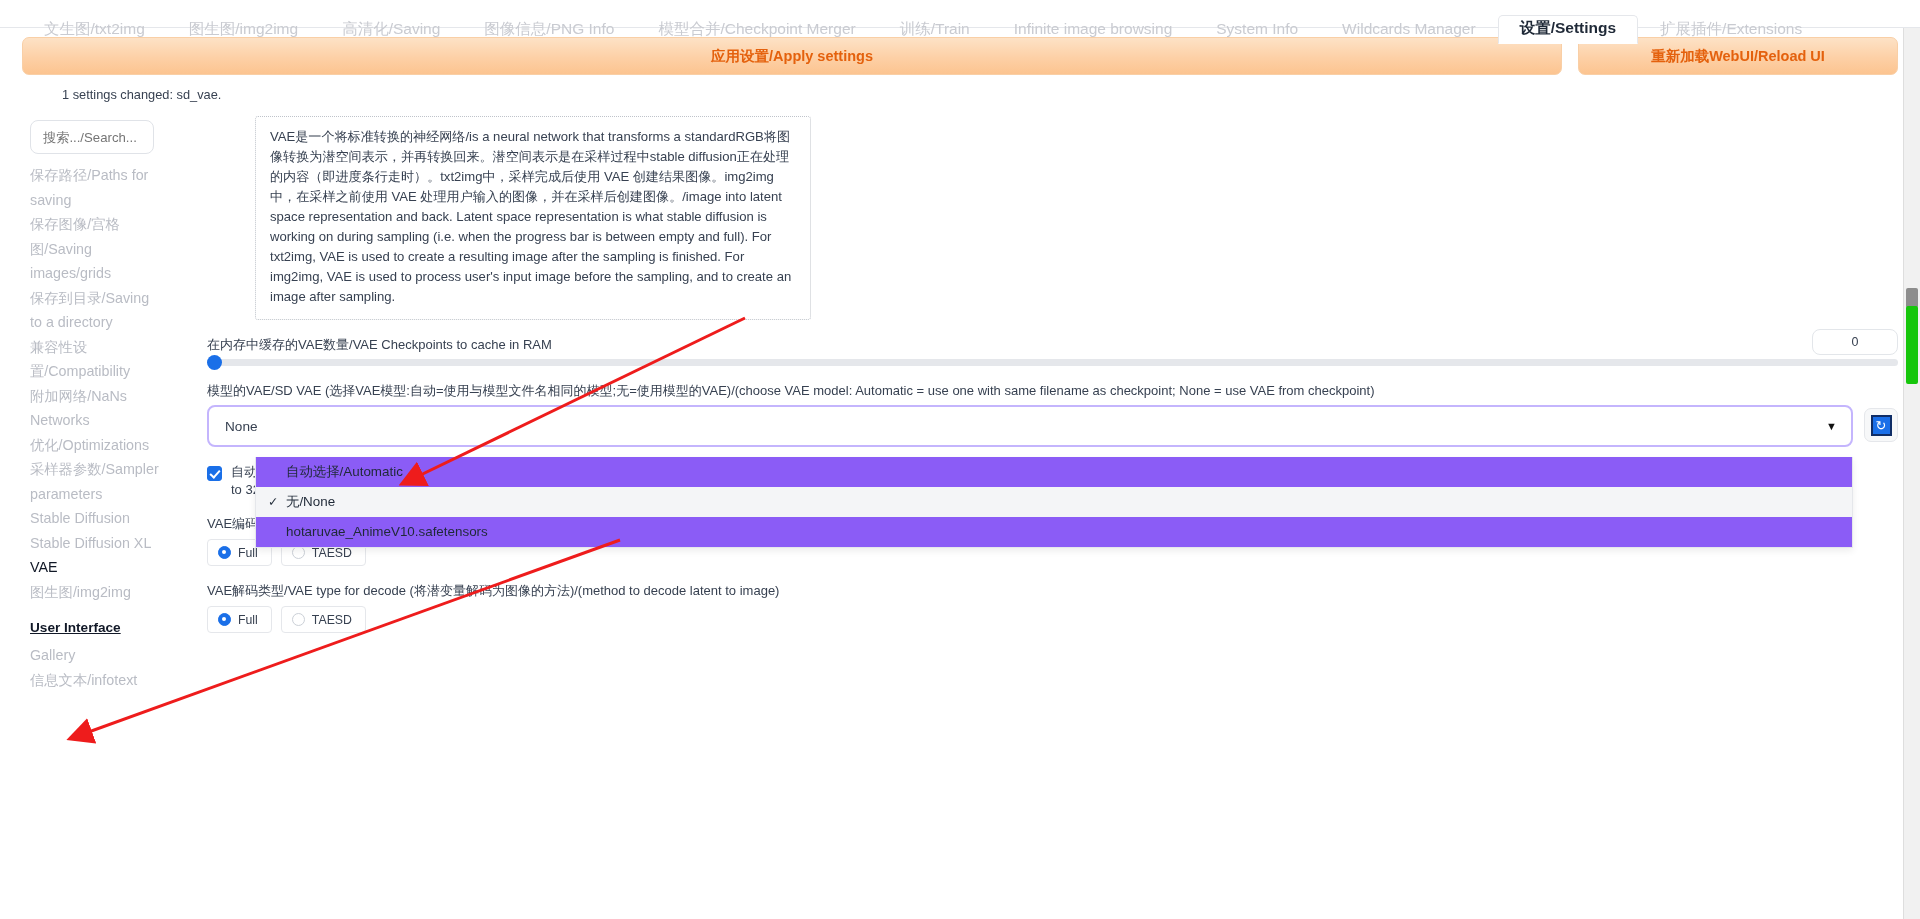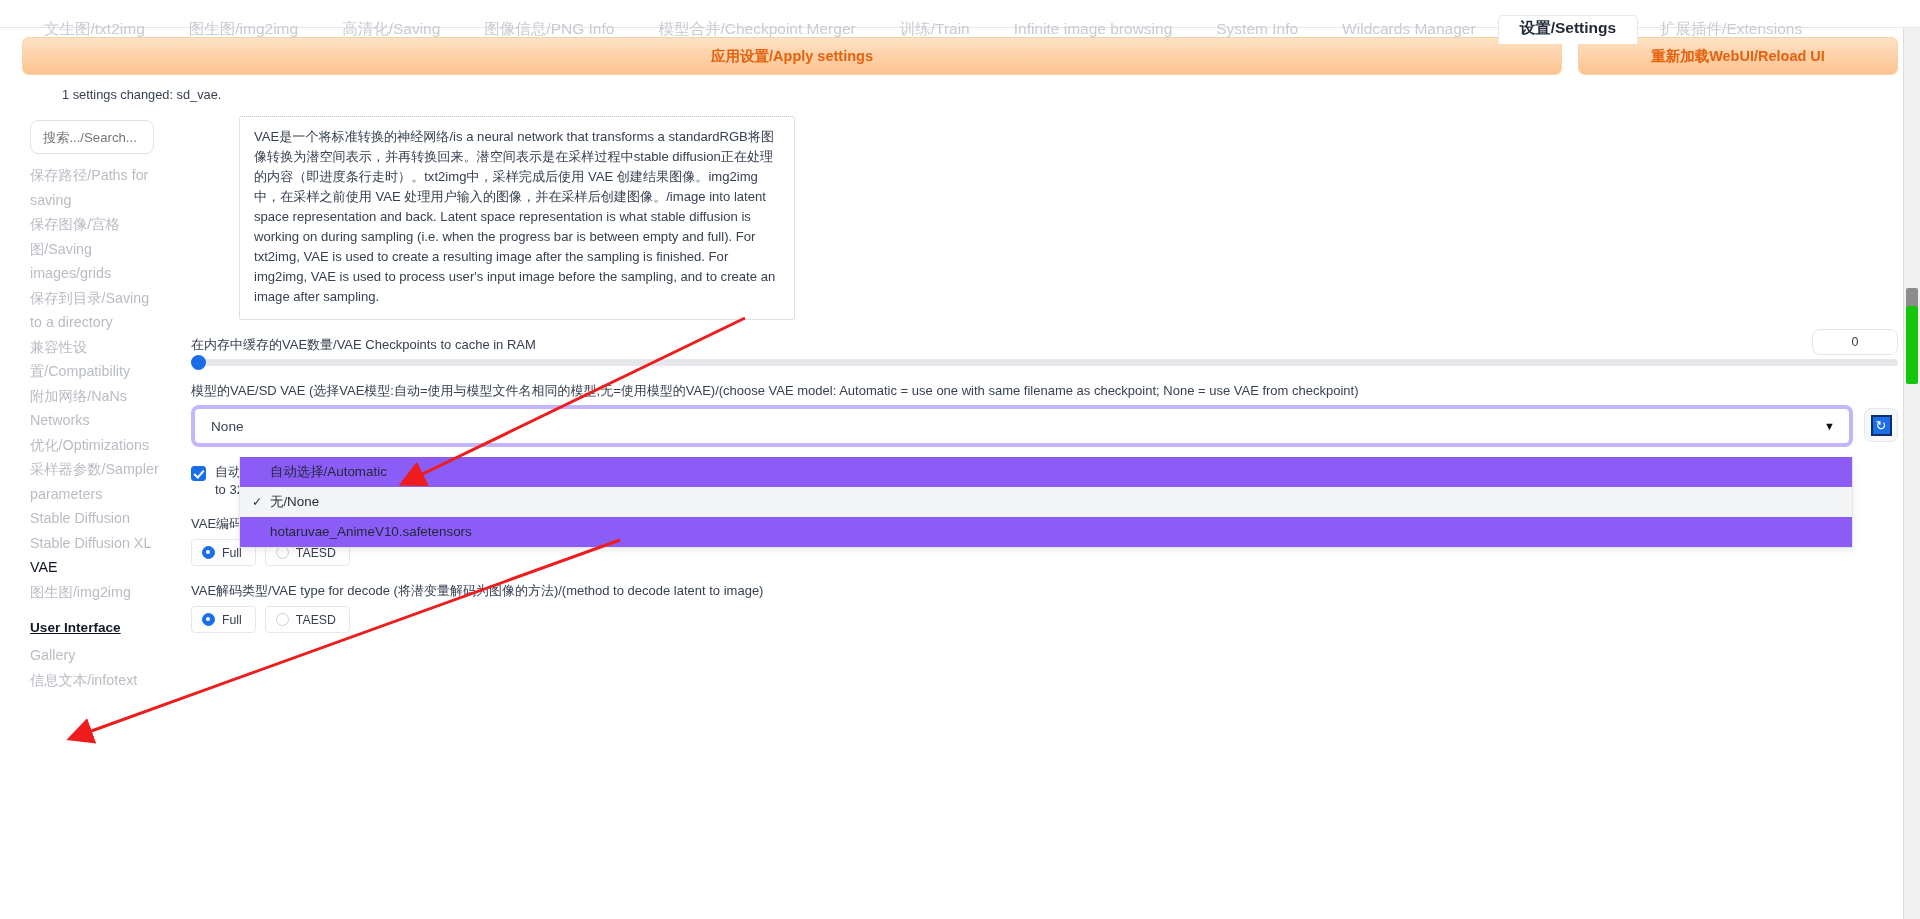--- a/index.html
+++ b/index.html
@@ -71,21 +71,21 @@
   .statusline {
     font-size: 12.8px;
     color: #374151;
     padding: 12px 0 0 62px;
   }
 
   
   .body-wrap {
     display: flex;
     padding: 14px 22px 0 30px;
-    gap: 0px;
+    gap: 16px;
   }
   .sidebar { width: 150px; flex: 0 0 150px; padding-top: 4px; }
   .searchbox {
     width: 124px;
     height: 34px;
     border: 1px solid #e0e3e8;
     border-radius: 8px;
     padding: 0 12px;
     font-size: 13.2px;
     color: #9ca3af;
@@ -165,21 +165,21 @@
     background: #fff;
     outline: none;
     font-family: "Liberation Sans", sans-serif;
   }
 
   
   .dd-wrap { display: flex; align-items: flex-start; gap: 11px; margin-top: 5px; }
   .dd-main { flex: 1 1 auto; position: relative; }
   .dd-input {
     height: 42px;
-    border: 4px solid #c4b5fd;
+    border: 2px solid #c4b5fd;
     border-radius: 8px;
     background: #fff;
     display: flex;
     align-items: center;
     padding: 0 16px;
     font-size: 13.6px;
     color: #374151;
     position: relative;
     cursor: text;
   }

